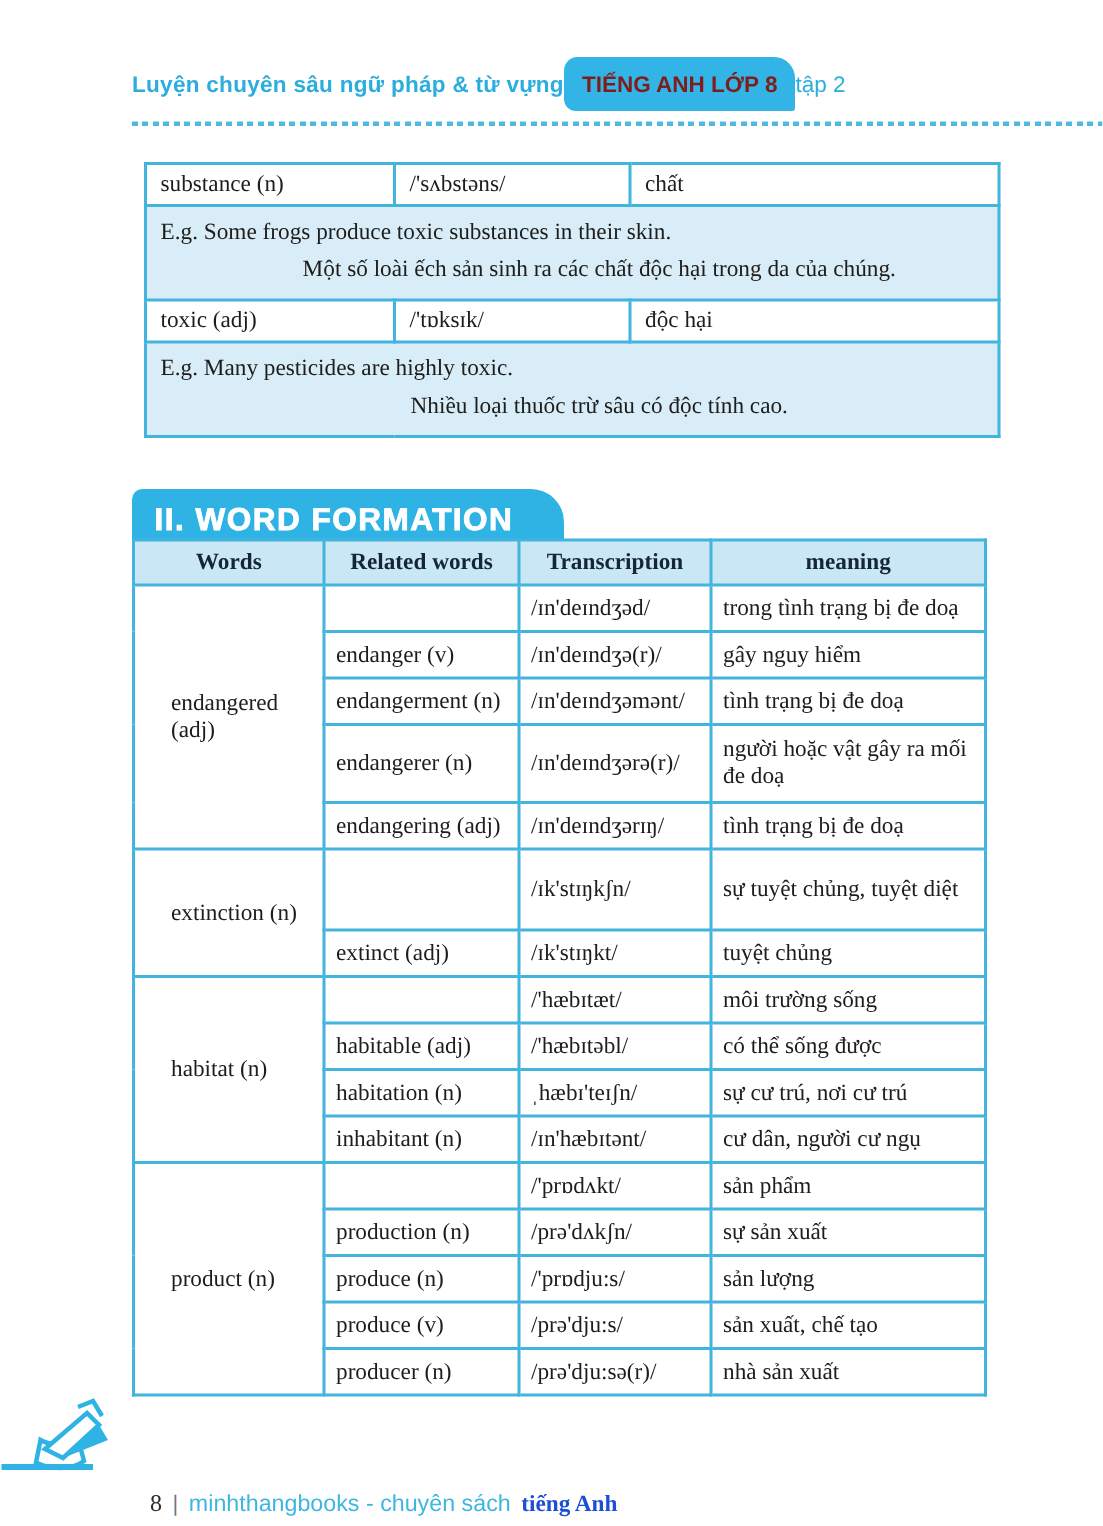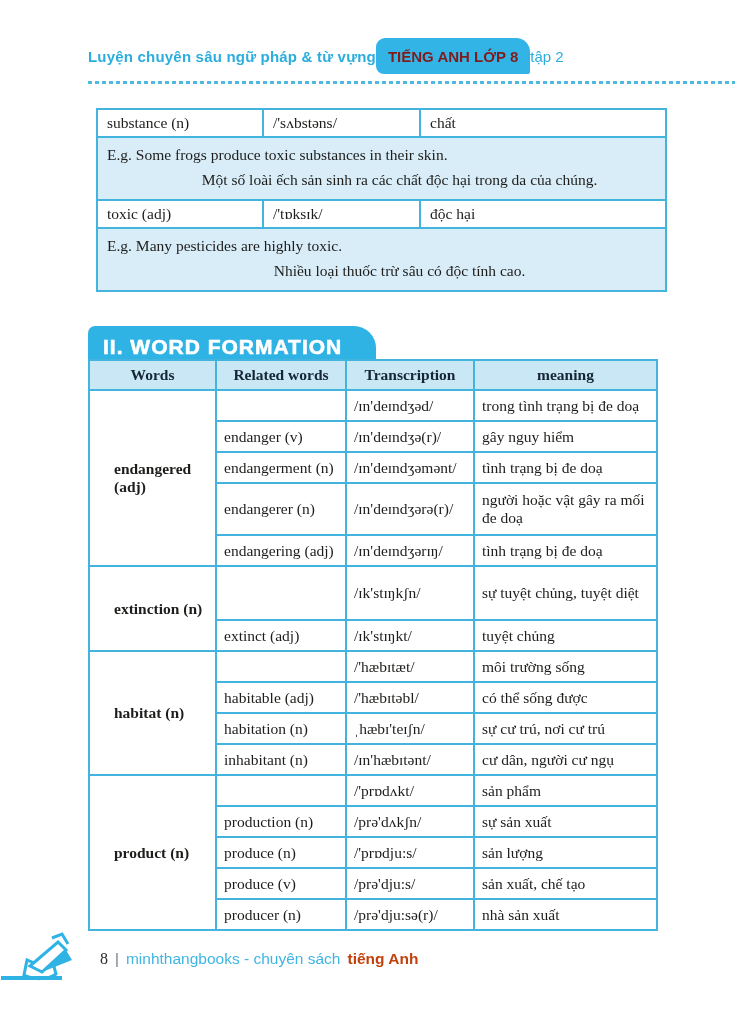--- a/index.html
+++ b/index.html
@@ -42,35 +42,35 @@
     padding:9px 34px 9px 15px; border-radius:7px 22px 7px 5px;margin-top:17px;
     -webkit-text-stroke:0.6px #ffffff;
   }
   
   .formation-table { position:absolute; left:88px; top:359px; width:568px; font-size:15.5px; }
   .formation-table th {
     background:#c9e7f5; color:#152636; font-weight:bold;
     height:30px; text-align:center; padding:2px 4px;
   }
   .formation-table td { padding:2px 7px; vertical-align:middle; background:#ffffff; }
-  .formation-table td.word-cell { font-weight:bold;padding-left:24px; }
+  .formation-table td.word-cell { font-weight:normal;padding-left:24px; }
   tr.h1 { height:31px; }
   tr.h2 { height:52px; }
   tr.h3 { height:54px; }
   
   .footer { position:absolute; left:0; top:928px; width:735px; height:62px; }
   .footer-icon { position:absolute; left:0px; top:2px; }
   .footer-text {
     position:absolute; left:100px; top:22px;
     display:flex; align-items:baseline; gap:7px; white-space:nowrap;
   }
   .page-num { font-family:"Liberation Serif","DejaVu Serif",serif; font-size:16px; color:#2b2b2b; }
   .footer-sep { color:#6c7a84; font-size:15px; font-family:"Liberation Sans","DejaVu Sans",sans-serif; }
   .brand { color:#3fb5e2; font-size:15.5px; font-family:"Liberation Sans","DejaVu Sans",sans-serif; }
-  .brand-bold { color:#c2410c; font-size:15.5px; font-weight:bold; font-family:Liberation Sans, sans-serif; }
+  .brand-bold { color:#1d4ed8; font-size:15.5px; font-weight:bold; font-family:Liberation Serif, serif;margin-top:44px; }
 </style>
 </head>
 <body>
 
 <div class="page">
 
   <div class="header-row">
     <span class="tagline">Luyện chuyên sâu ngữ pháp &amp; từ vựng</span>
     <span class="badge">TIẾNG ANH LỚP 8</span>
     <span class="volume">tập 2</span>

